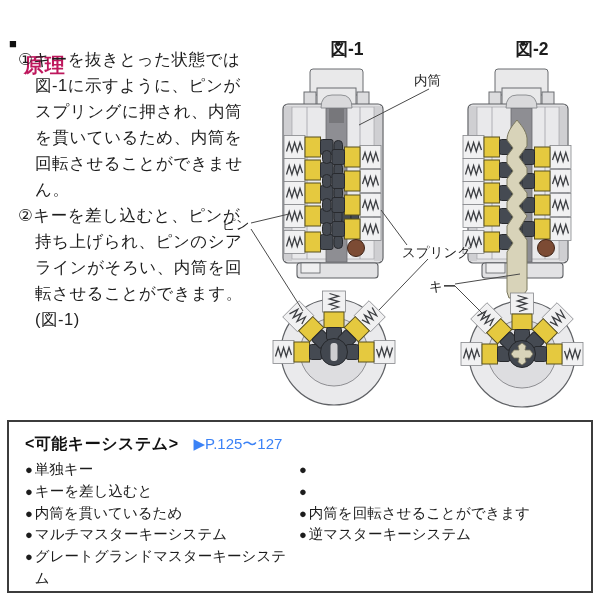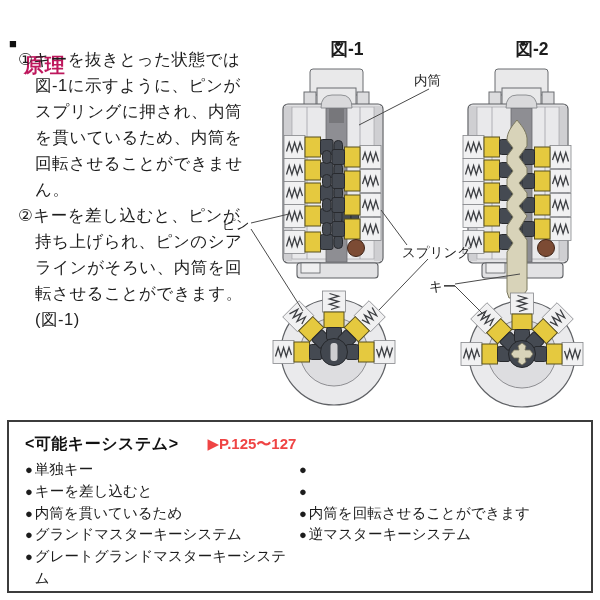--- a/index.html
+++ b/index.html
@@ -10,23 +10,23 @@
   .hdr .ttl{font-size:20px;font-weight:bold;color:#be185d;letter-spacing:1px;margin-top:45px;}
   .body-text{position:absolute;left:18px;top:46px;width:229px;font-size:16.5px;
              line-height:26px;letter-spacing:.5px;color:#1d1d1d;}
   .body-text p{margin:0;padding-left:17px;text-indent:-17px;}
   svg.diagram{position:absolute;left:0;top:0;}
   svg text{font-family:"Liberation Sans","DejaVu Sans",sans-serif;fill:#1d1d1d;}
   .figlab{font-size:17.5px;font-weight:600;}
   .ptlab{font-size:13.5px;}
   .ksbox{position:absolute;left:7px;top:420px;width:582px;height:169px;
          border:2px solid #3c3c3c;background:#fff;}
-  .ks-head{position:absolute;left:16px;top:12px;display:flex;align-items:baseline;gap:29px;}
+  .ks-head{position:absolute;left:16px;top:12px;display:flex;align-items:baseline;gap:15px;}
   .ks-title{font-size:16px;font-weight:bold;color:#111;letter-spacing:.5px;}
-  .ks-ref{font-size:15px;font-weight:bold;color:#ef4444;}
+  .ks-ref{font-size:15px;font-weight:normal;color:#3b82f6;}
   .ks-cols{position:absolute;left:16px;top:37px;display:flex;}
   .ks-col{width:274px;}
   .ks-col.second{width:280px;}
   .ks-item{display:flex;align-items:baseline;font-size:14.5px;line-height:21.8px;color:#1c1c1c;}
   .blt{margin-right:2px;font-size:13px;}
 </style>
 </head>
 <body>
 
 <div class="canvas">
@@ -188,21 +188,21 @@
         <div class="ks-item">
             <span class="blt">●</span>
             <span>キーを差し込むと</span>
           </div>
         <div class="ks-item">
             <span class="blt">●</span>
             <span>内筒を貫いているため</span>
           </div>
         <div class="ks-item">
             <span class="blt">●</span>
-            <span>グランドマスターキーシステム</span>
+            <span>マルチマスターキーシステム</span>
           </div>
         <div class="ks-item">
             <span class="blt">●</span>
             <span>グレートグランドマスターキーシステム</span>
           </div>
       </div>
       <div class="ks-col second">
         <div class="ks-item">
             <span class="blt">●</span>
           </div>

